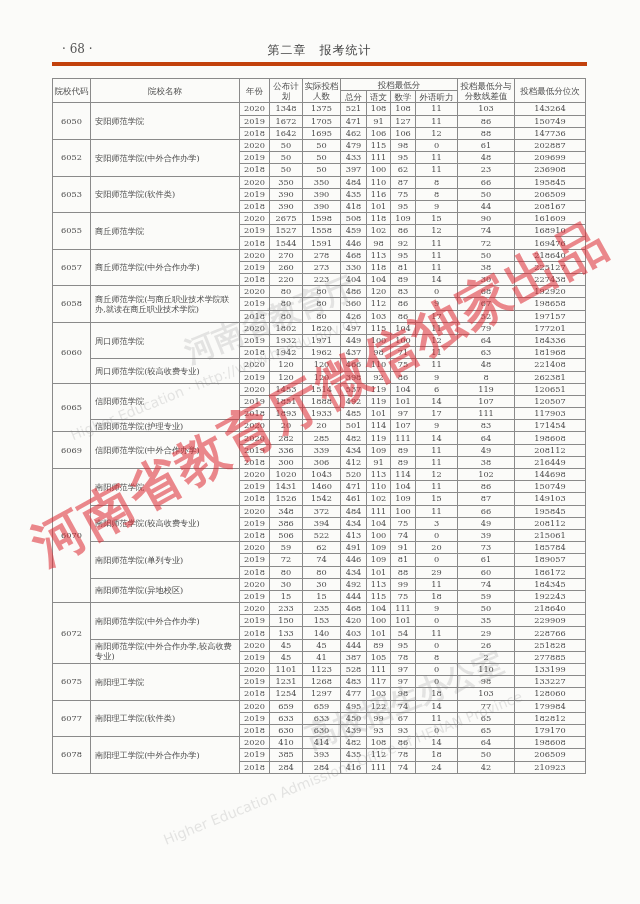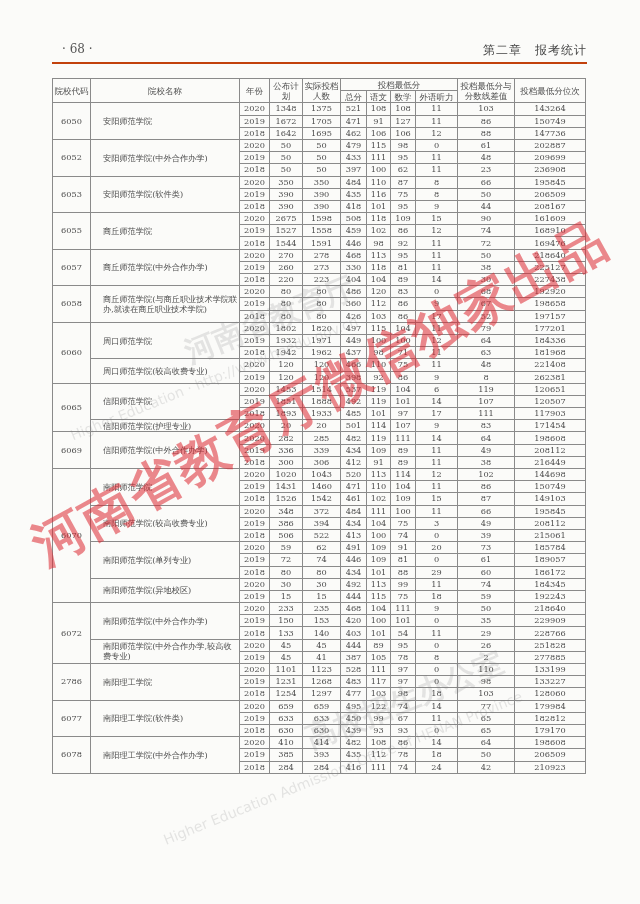--- a/index.html
+++ b/index.html
@@ -1,29 +1,29 @@
 <!DOCTYPE html>
 <html><head>
 <meta charset="utf-8">
 <style>
   html, body { margin: 0; padding: 0; }
   body {
     width: 640px; height: 904px; background: #fbfbf9; position: relative; overflow: hidden;
     font-family: "DejaVu Serif", "Liberation Serif", serif; color: #4a4a4a;
   }
-  .page-header { position: absolute; left: 52px; top: 40px; width: 535px; height: 22px; border-bottom: 2px solid #c2410c; }
+  .page-header { position: absolute; left: 52px; top: 40px; width: 535px; height: 22px; border-bottom: 4px solid #c2410c; }
   .page-num { position: absolute; left: 10px; top: 2px; font-size: 12px; color: #555; }
-  .chapter { position: absolute; left: 0; right: 0; top: 2px; text-align: right; font-size: 12px; color: #444; letter-spacing: 1px; }
+  .chapter { position: absolute; left: 0; right: 0; top: 2px; text-align: center; font-size: 12px; color: #444; letter-spacing: 1px; }
   table.data {
     position: absolute; left: 52px; top: 78px; width: 533px; border-collapse: collapse;
     font-size: 8.2px; table-layout: fixed; background: transparent;
   }
   table.data td, table.data th { border: 1px solid #8a8a8a; text-align: center; padding: 0; line-height: 11px; height: 11.2px; font-weight: normal; color: #4d4d4d; }
   table.data th { font-size: 8.5px; line-height: 10px; }
-  table.data td.name { text-align: left; padding-left: 12px; line-height: 10px; }
+  table.data td.name { text-align: left; padding-left: 4px; line-height: 10px; }
   table.data { border: 1.2px solid #666; }
   .wm-red {
     position: absolute; left: 20px; top: 520px; transform: rotate(-29deg); transform-origin: left top;
     font-family: "DejaVu Sans", sans-serif; font-weight: bold; font-size: 52px; color: rgba(220, 40, 50, 0.55);
     white-space: nowrap; letter-spacing: 2px; pointer-events: none;
   }
   .wm-gray { position: absolute; font-family: "DejaVu Sans", sans-serif; color: rgba(120,120,120,0.18); white-space: nowrap; pointer-events: none; }
   .wm1 { left: 180px; top: 300px; transform: rotate(-22deg); font-size: 30px; font-weight: bold; }
   .wm2 { left: 60px; top: 370px; transform: rotate(-22deg); font-size: 14px; }
   .wm3 { left: 300px; top: 680px; transform: rotate(-22deg); font-size: 30px; font-weight: bold; }
@@ -598,21 +598,21 @@
         <td>45</td>
         <td>41</td>
         <td>387</td>
         <td>105</td>
         <td>78</td>
         <td>8</td>
         <td>2</td>
         <td>277885</td>
       </tr>
       <tr>
-        <td rowspan="3">2786</td>
+        <td rowspan="3">6075</td>
         <td rowspan="3" class="name">南阳理工学院</td>
         <td>2020</td>
         <td>1101</td>
         <td>1123</td>
         <td>528</td>
         <td>111</td>
         <td>97</td>
         <td>0</td>
         <td>110</td>
         <td>133199</td>

